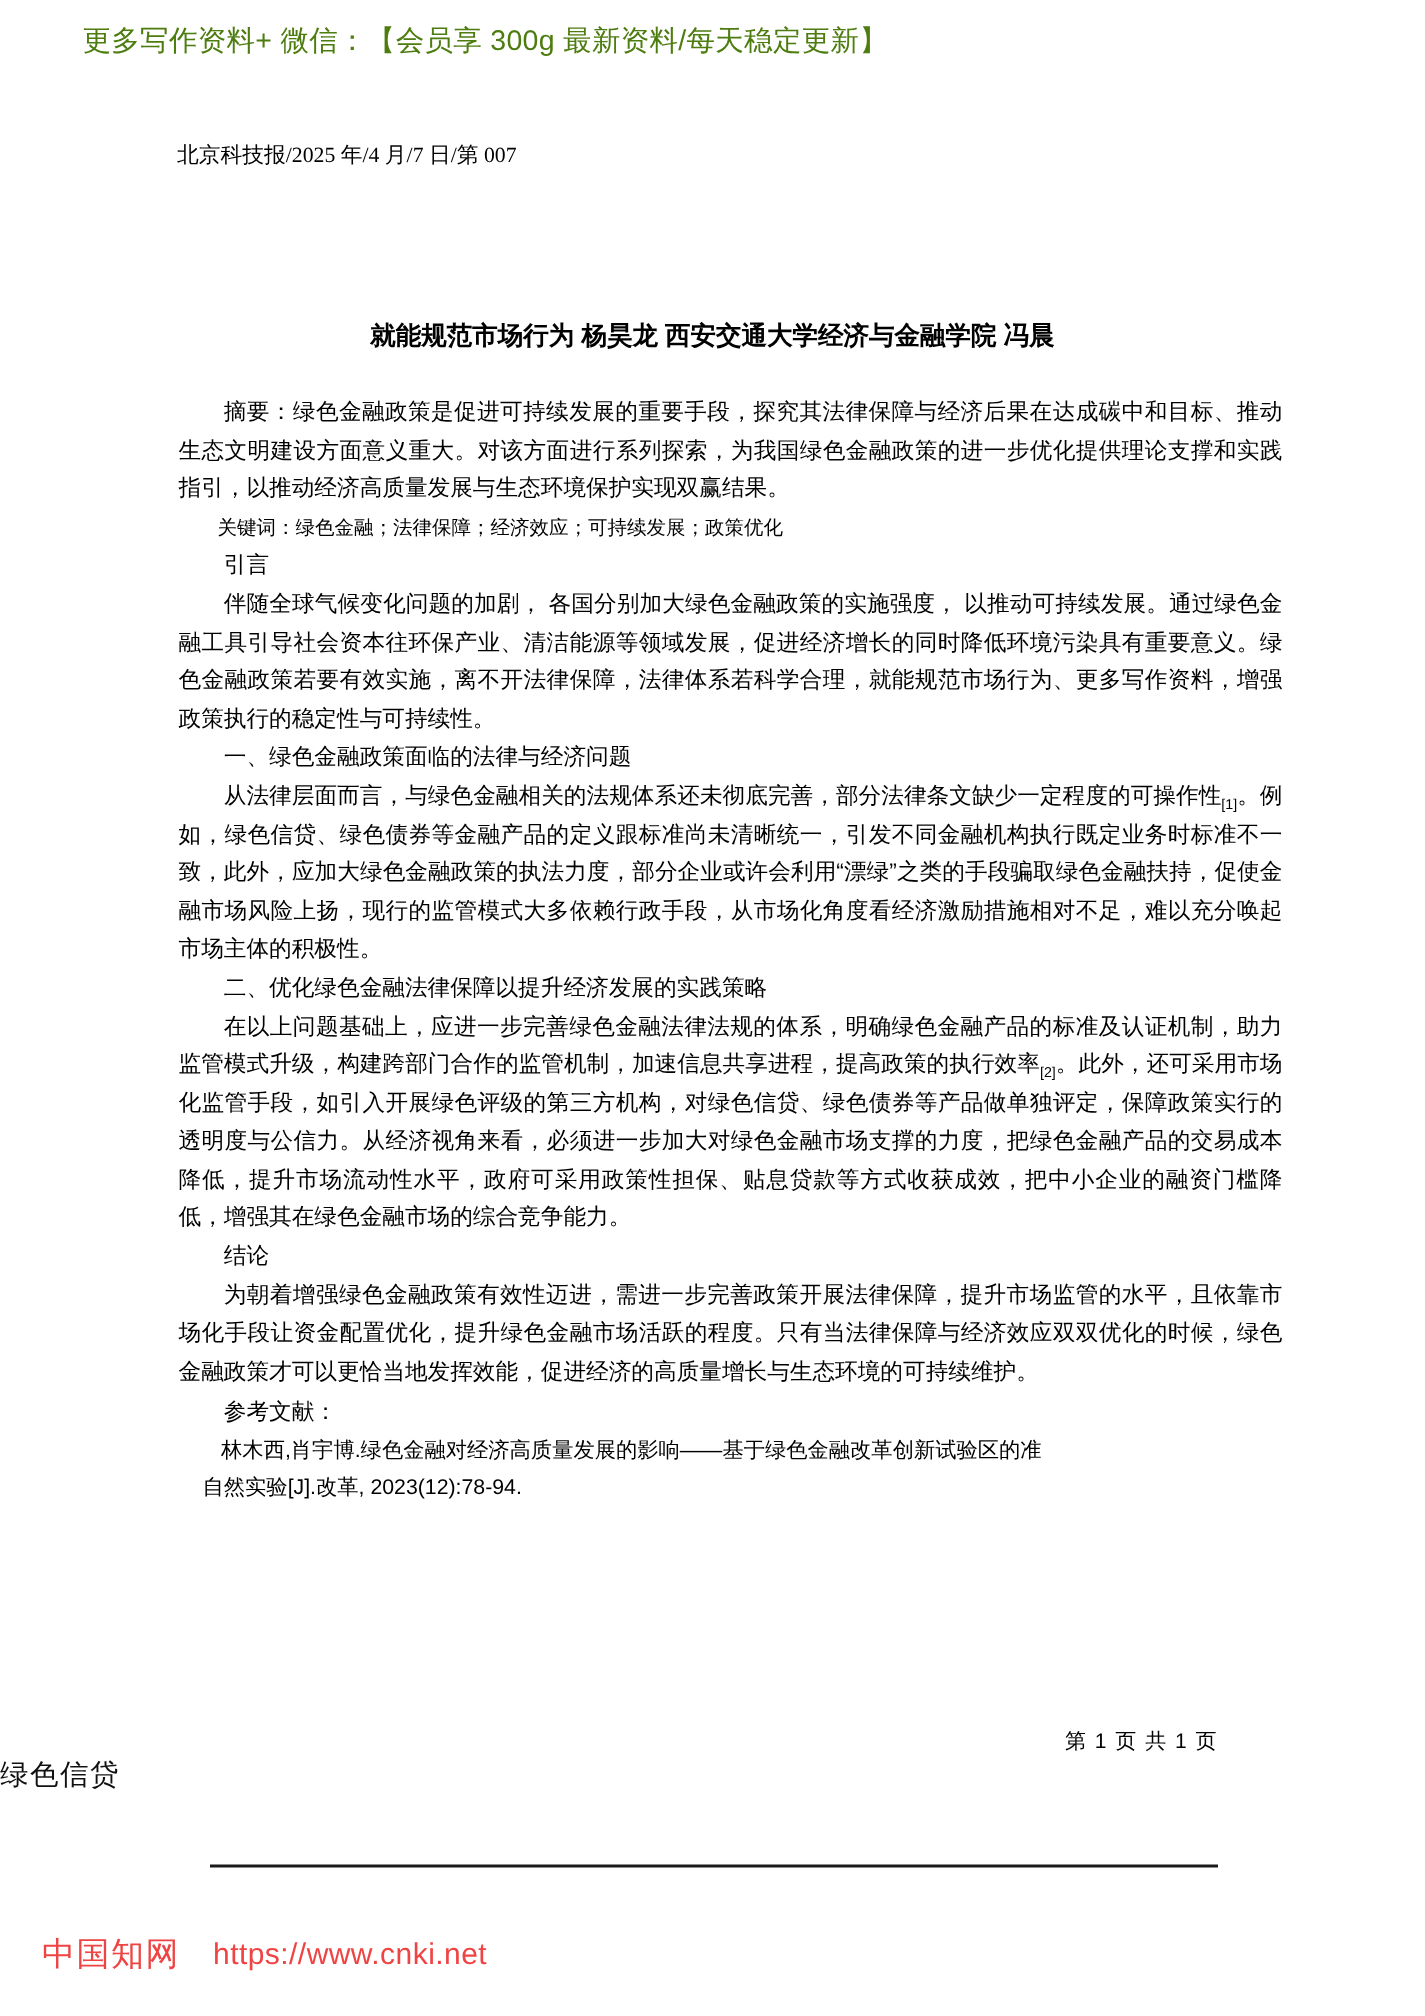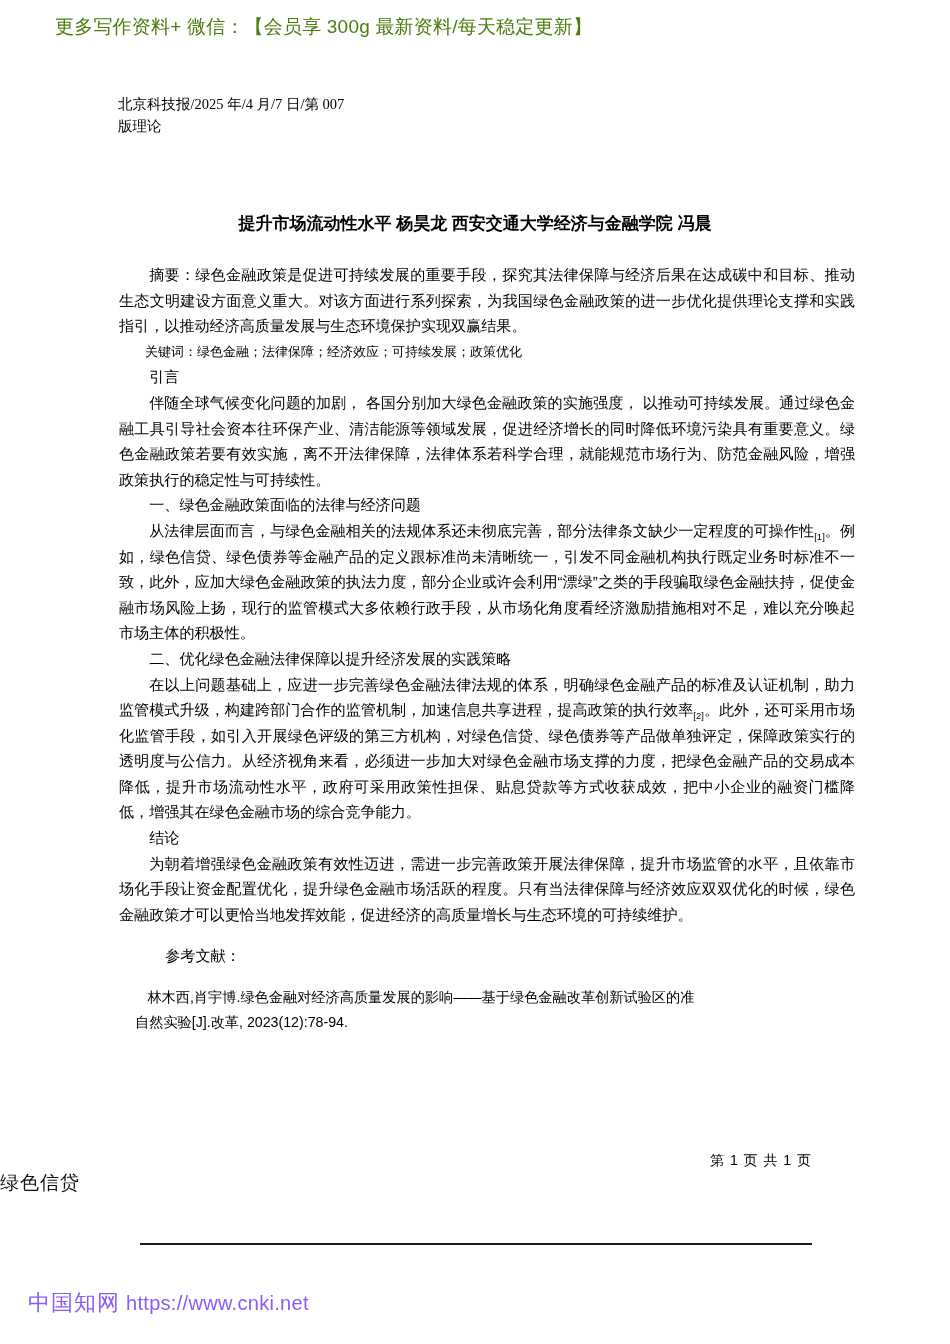--- a/index.html
+++ b/index.html
@@ -96,21 +96,21 @@
     font-size: 9.5px;
     vertical-align: sub;
     line-height: 0;
   }
 
   
   .refs {
     margin-top: 2px;
   }
   p.ref-head {
-    margin: 16px;
+    margin: 0;
     font-size: 15.1px;
     line-height: 25.6px;
     text-indent: 2em;
   }
   p.ref-item {
     margin: 0;
     font-size: 14.2px;
     line-height: 25.4px;
     text-align: justify;
     text-justify: inter-ideograph;
@@ -141,56 +141,55 @@
     width: 672px;
     height: 2px;
     background: #1a1a1a;
   }
   .cnki {
     position: absolute;
     left: 28px;
     top: 1288px;
     display: flex;
     align-items: center;
-    gap: 6px;
-    color: #8b5cf6;
+    gap: 22px;
+    color: #ef4444;
   }
   .cnki-name {
     font-size: 22px;
     letter-spacing: 1px;
   }
   .cnki-url {
     font-size: 20px;
     letter-spacing: 0.3px;
   }
 </style>
 </head>
 <body>
 
 <div class="page">
 
   <div class="promo">更多写作资料+ 微信：【会员享 300g 最新资料/每天稳定更新】</div>
 
   <div class="pub-meta">
     <span class="ln">北京科技报/2025 年/4 月/7 日/第 007</span>
-    <span class="ln">版理论</span>
   </div>
 
 
-  <div class="authors">提升市场流动性水平  杨昊龙  西安交通大学经济与金融学院  冯晨</div>
+  <div class="authors">就能规范市场行为  杨昊龙  西安交通大学经济与金融学院  冯晨</div>
 
   <div class="body-col">
 
     <p class="para">摘要：绿色金融政策是促进可持续发展的重要手段，探究其法律保障与经济后果在达成碳中和目标、推动生态文明建设方面意义重大。对该方面进行系列探索，为我国绿色金融政策的进一步优化提供理论支撑和实践指引，以推动经济高质量发展与生态环境保护实现双赢结果。</p>
 
     <p class="label-line">关键词：绿色金融；法律保障；经济效应；可持续发展；政策优化</p>
 
     <p class="heading">引言</p>
 
-    <p class="para">伴随全球气候变化问题的加剧， 各国分别加大绿色金融政策的实施强度， 以推动可持续发展。通过绿色金融工具引导社会资本往环保产业、清洁能源等领域发展，促进经济增长的同时降低环境污染具有重要意义。绿色金融政策若要有效实施，离不开法律保障，法律体系若科学合理，就能规范市场行为、防范金融风险，增强政策执行的稳定性与可持续性。</p>
+    <p class="para">伴随全球气候变化问题的加剧， 各国分别加大绿色金融政策的实施强度， 以推动可持续发展。通过绿色金融工具引导社会资本往环保产业、清洁能源等领域发展，促进经济增长的同时降低环境污染具有重要意义。绿色金融政策若要有效实施，离不开法律保障，法律体系若科学合理，就能规范市场行为、更多写作资料，增强政策执行的稳定性与可持续性。</p>
 
     <p class="heading">一、绿色金融政策面临的法律与经济问题</p>
 
     <p class="para"><span>从法律层面而言，与绿色金融相关的法规体系还未彻底完善，部分法律条文缺少一定程度的可操作性</span><sub class="fn">[1]</sub><span>。例如，绿色信贷、绿色债券等金融产品的定义跟标准尚未清晰统一，引发不同金融机构执行既定业务时标准不一致，此外，应加大绿色金融政策的执法力度，部分企业或许会利用“漂绿”之类的手段骗取绿色金融扶持，促使金融市场风险上扬，现行的监管模式大多依赖行政手段，从市场化角度看经济激励措施相对不足，难以充分唤起市场主体的积极性。</span></p>
 
     <p class="heading">二、优化绿色金融法律保障以提升经济发展的实践策略</p>
 
     <p class="para"><span>在以上问题基础上，应进一步完善绿色金融法律法规的体系，明确绿色金融产品的标准及认证机制，助力监管模式升级，构建跨部门合作的监管机制，加速信息共享进程，提高政策的执行效率</span><sub class="fn">[2]</sub><span>。此外，还可采用市场化监管手段，如引入开展绿色评级的第三方机构，对绿色信贷、绿色债券等产品做单独评定，保障政策实行的透明度与公信力。从经济视角来看，必须进一步加大对绿色金融市场支撑的力度，把绿色金融产品的交易成本降低，提升市场流动性水平，政府可采用政策性担保、贴息贷款等方式收获成效，把中小企业的融资门槛降低，增强其在绿色金融市场的综合竞争能力。</span></p>
 
     <p class="heading">结论</p>

